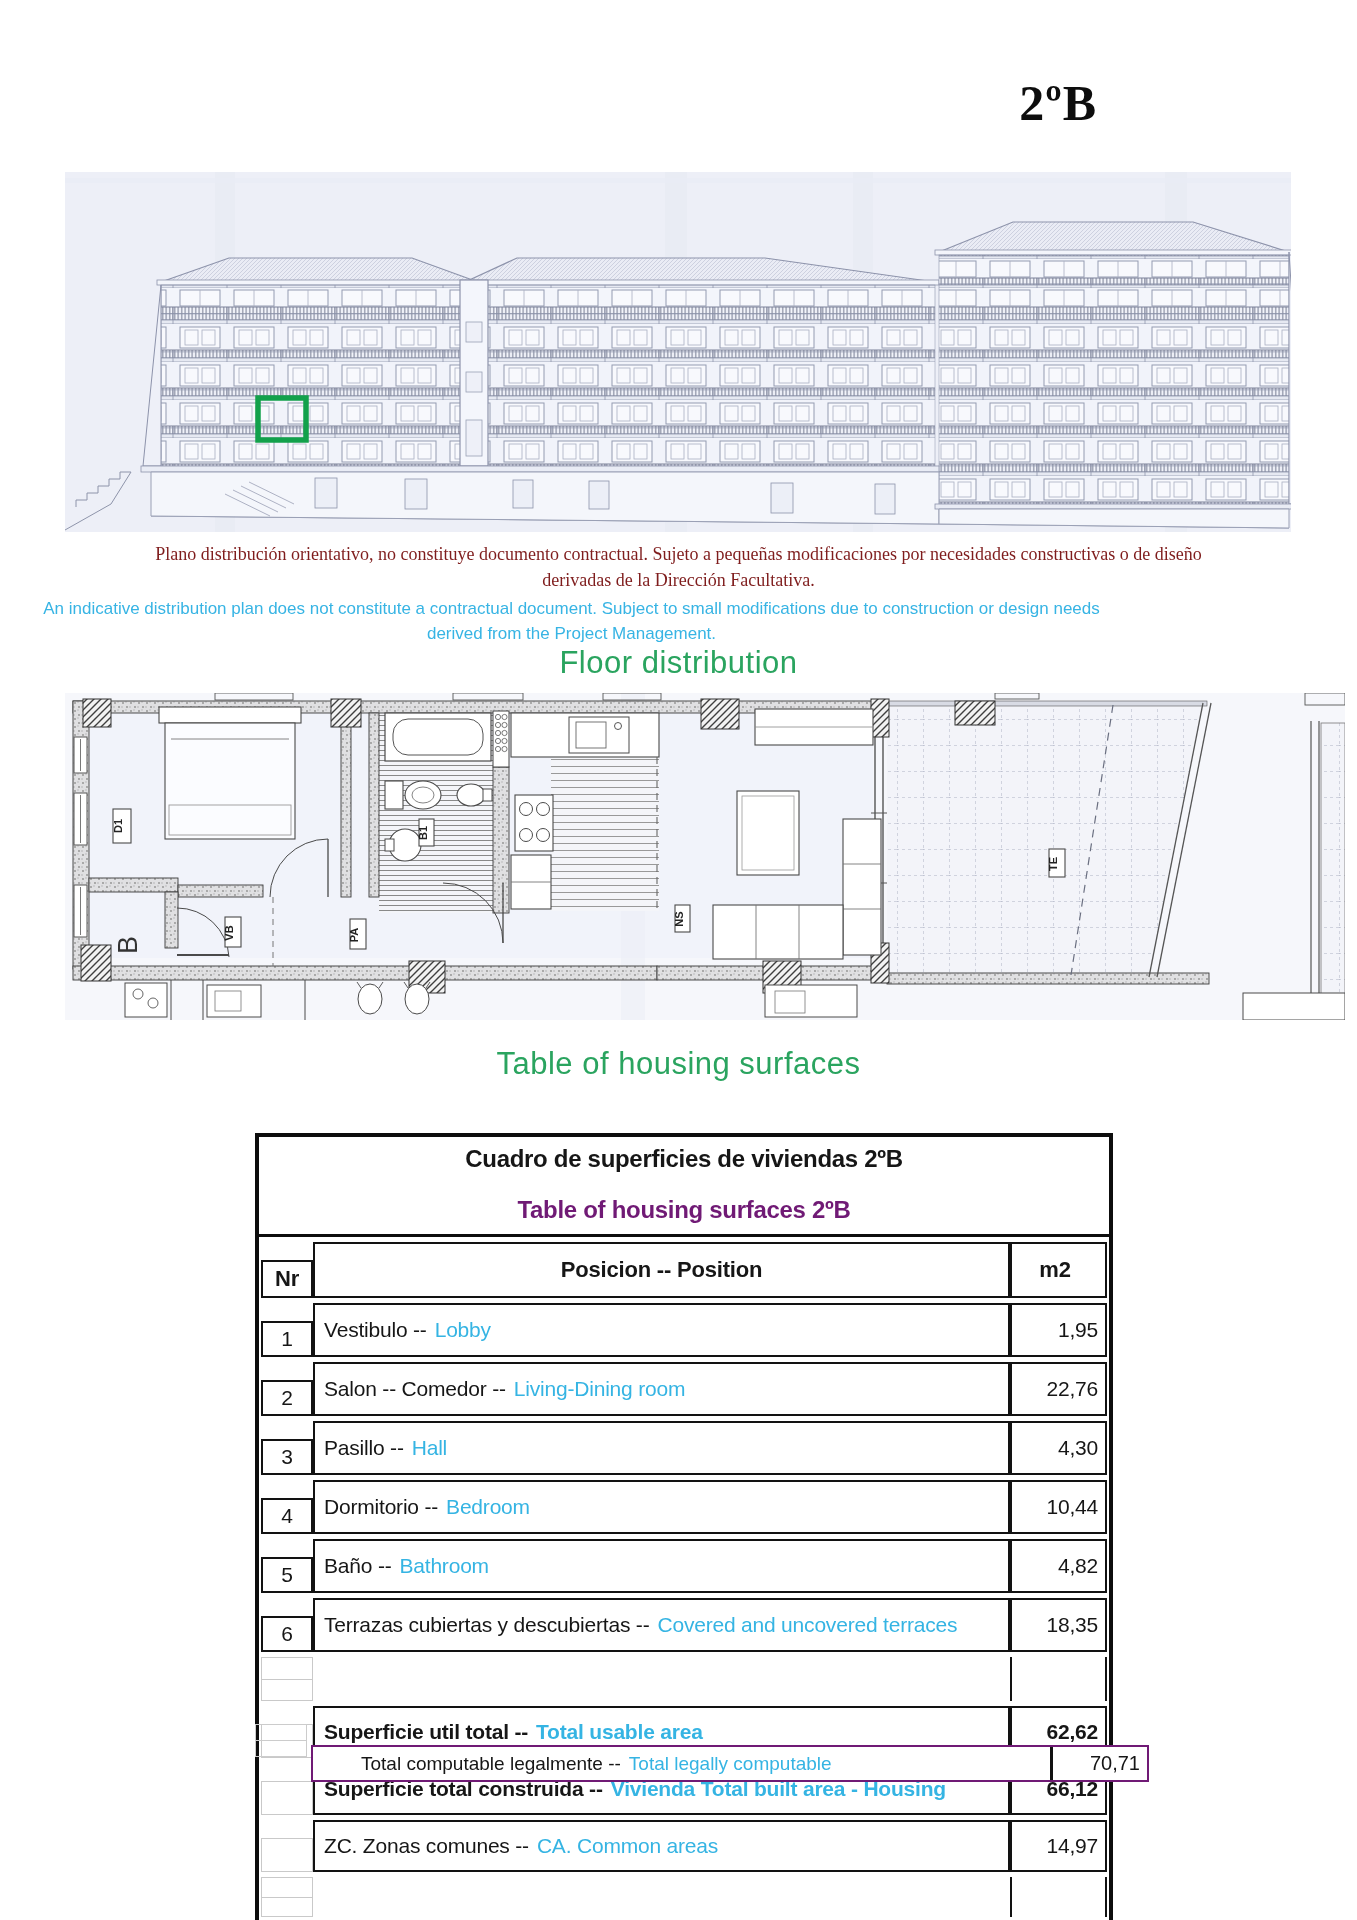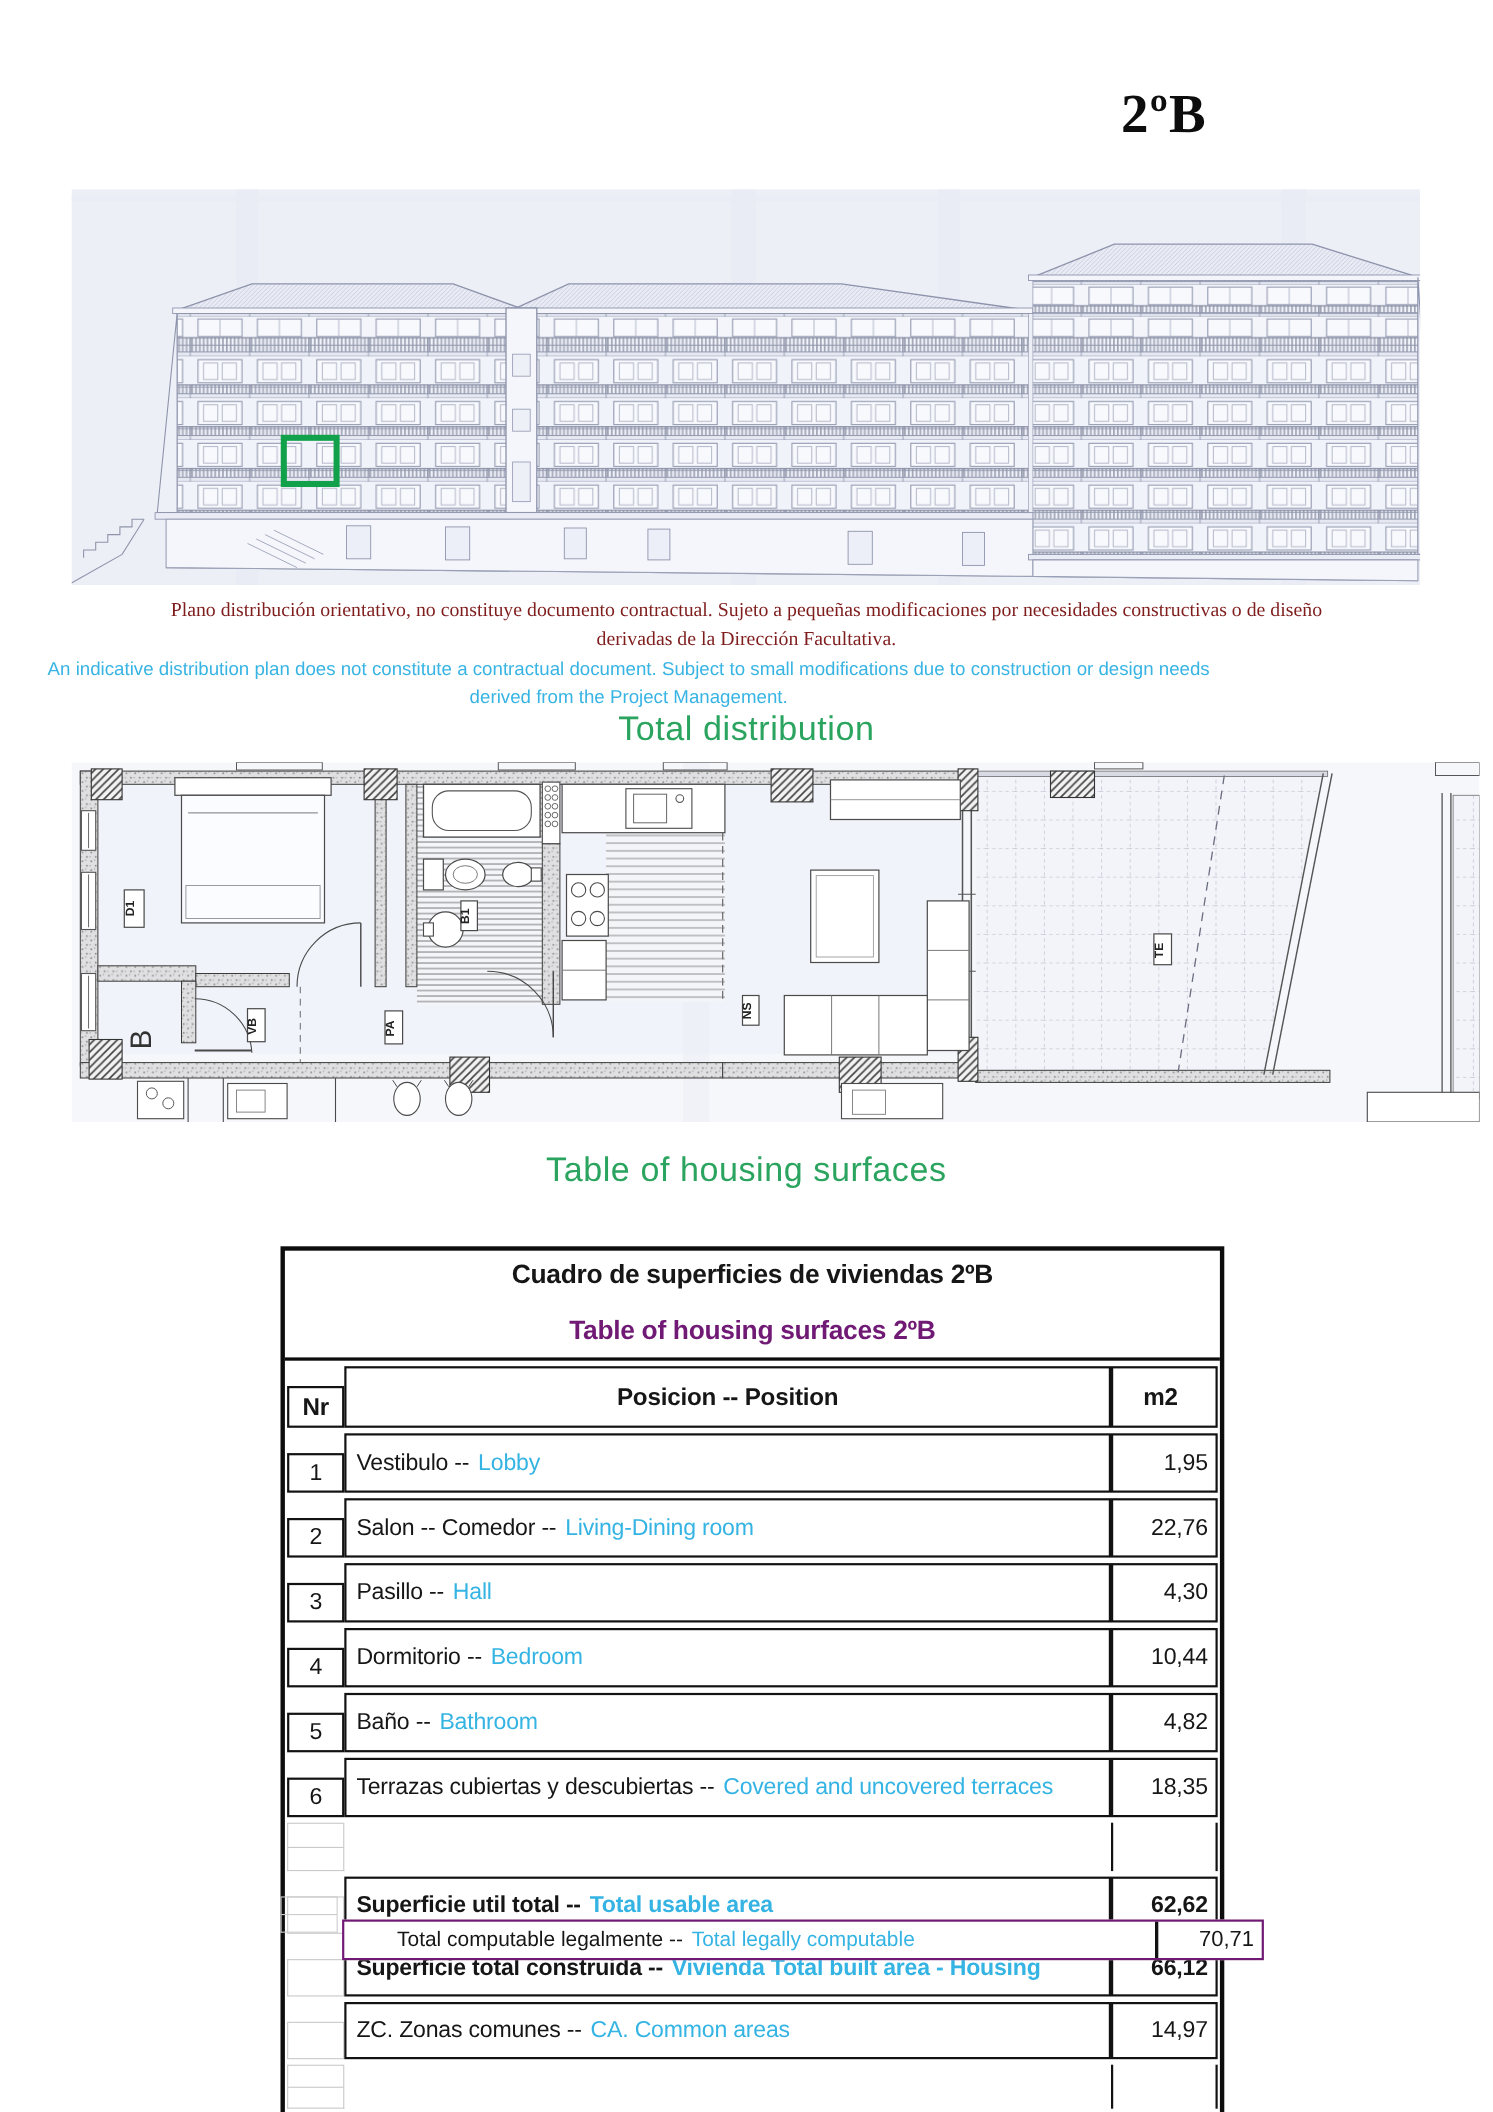--- a/index.html
+++ b/index.html
@@ -138,21 +138,21 @@
 
 <div class="disclaimer-es">
   <div>Plano distribución orientativo, no constituye documento contractual. Sujeto a pequeñas modificaciones por necesidades constructivas o de diseño</div>
   <div>derivadas de la Dirección Facultativa.</div>
 </div>
 <div class="disclaimer-en">
   <div>An indicative distribution plan does not constitute a contractual document. Subject to small modifications due to construction or design needs</div>
   <div>derived from the Project Management.</div>
 </div>
 
-<div id="floor-dist-head" class="green-head">Total distribution</div>
+<div id="floor-dist-head" class="green-head">Floor distribution</div>
 <div id="surfaces-head" class="green-head">Table of housing surfaces</div>
 
 <div id="plan-wrap">
 <svg viewBox="0 0 1280 327" width="1280" height="327">
   <defs>
     <pattern id="speck" width="8" height="8" patternUnits="userSpaceOnUse">
       <rect width="8" height="8" fill="#e0e0e2"></rect>
       <circle cx="2" cy="2" r="0.9" fill="#8f8f8f"></circle>
           <circle cx="6" cy="6" r="0.9" fill="#8f8f8f"></circle>
       <circle cx="5" cy="1" r="0.7" fill="#b0b0b0"></circle>

